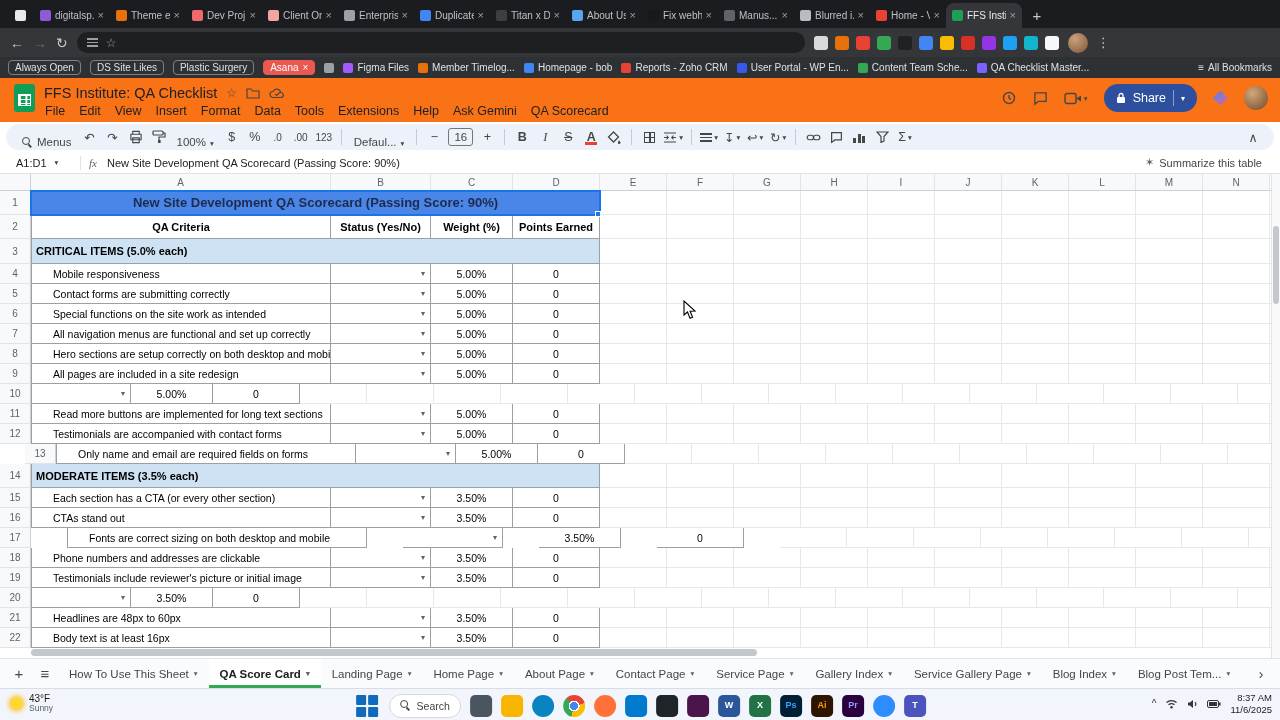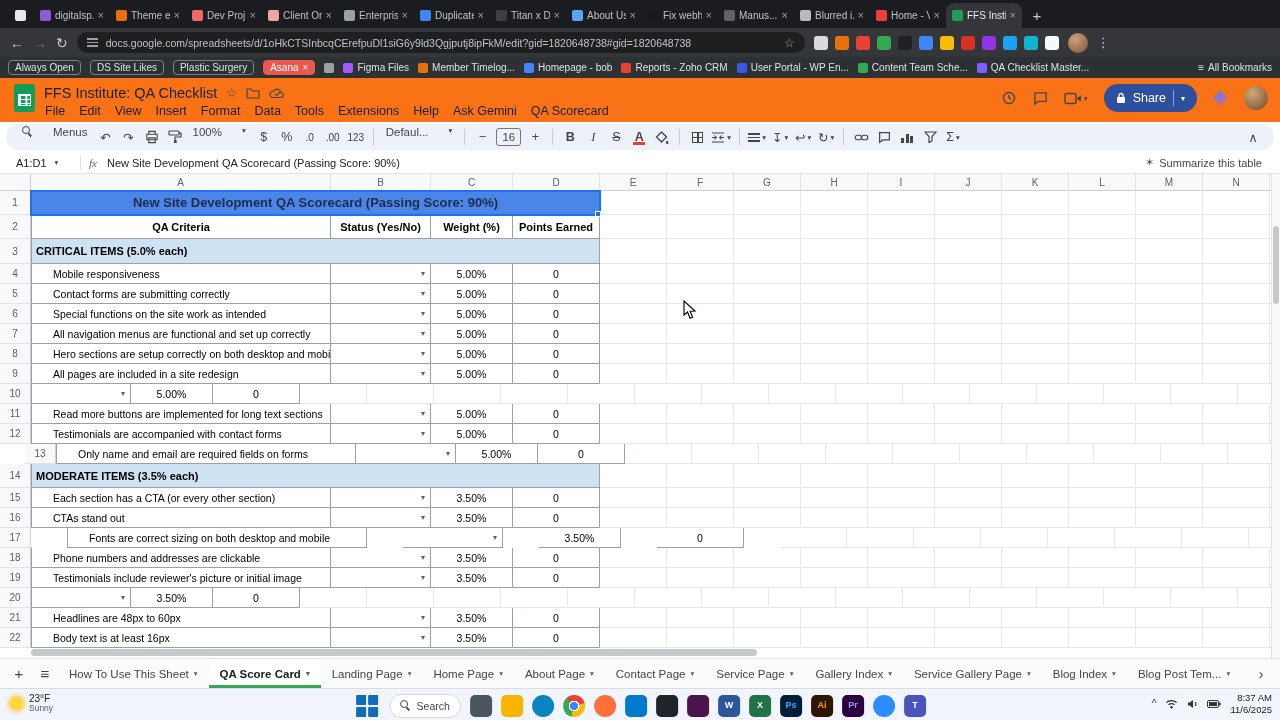--- a/index.html
+++ b/index.html
@@ -53,21 +53,21 @@
 .mi{font-size:12.5px;color:#202124;padding:2px 7px;border-radius:4px}
 .hdr-right{position:absolute;right:12px;top:6px;display:flex;align-items:center;gap:16px}
 .share{display:flex;align-items:center;gap:7px;background:#2d4f9e;color:#fff;border:none;border-radius:16px;height:28px;padding:0 12px;font-size:12.5px;font-family:"Liberation Sans",sans-serif}
 .share .sdiv{width:1px;height:16px;background:rgba(255,255,255,.45)}
 .share .crt{font-size:8px}
 .diamond{width:15px;height:15px;background:linear-gradient(135deg,#4285f4,#9b72cb,#d96570);clip-path:polygon(50% 0,100% 50%,50% 100%,0 50%)}
 .avatar{width:24px;height:24px;border-radius:50%;background:radial-gradient(circle at 35% 30%,#d3a878,#6e4a2c)}
 
 
 .toolbar{position:absolute;top:124px;left:6px;right:6px;height:26px;background:#edf2fa;border-radius:13px;display:flex;align-items:center;padding:0 10px;gap:1px;color:#444746}
-.tbtn{display:flex;align-items:flex-start;gap:20px;font-size:11.5px;padding:0 6px;height:22px;border-radius:4px}
+.tbtn{display:flex;align-items:flex-end;gap:4px;font-size:11.5px;padding:0 6px;height:22px;border-radius:4px}
 .tbi{min-width:22px;height:22px;display:inline-flex;align-items:center;justify-content:center;border-radius:4px;font-size:12.5px;padding:0 2px}
 .tbi.sm{font-size:10px}
 .tbi.wide{gap:2px}
 .tbi.b{font-weight:bold}
 .tbi.i{font-style:italic;font-family:"Liberation Serif",serif}
 .tbi.st{text-decoration:line-through}
 .tc{position:relative;font-weight:bold}
 .tc::after{content:"";position:absolute;left:5px;right:5px;bottom:3px;height:3px;background:#e94235}
 .crt{font-size:7.5px;color:#444746}
 .tdiv{width:1px;height:16px;background:#c6cad2;margin:0 5px;flex:0 0 auto}
@@ -229,21 +229,20 @@
       </div>
       <span class="newtab">+</span>
     </div>
 
   <div class="addressbar">
     <span class="navic">←</span>
     <span class="navic dim">→</span>
     <span class="navic">↻</span>
     <span class="urlpill">
       <span class="tune"></span>
-      <span class="t">docs.google.com/spreadsheets/d/1oHkCTSInbcqCErefpuDl1siG6y9ld3Qgjputj8ipFkM/edit?gid=1820648738#gid=1820648738</span>
       <span class="star">☆</span>
     </span>
     <span class="exts">
         <span class="extic" style="background: rgb(216, 218, 222);"></span>
         <span class="extic" style="background: rgb(232, 113, 10);"></span>
         <span class="extic" style="background: rgb(233, 66, 53);"></span>
         <span class="extic" style="background: rgb(52, 168, 83);"></span>
         <span class="extic" style="background: rgb(32, 33, 36);"></span>
         <span class="extic" style="background: rgb(66, 133, 244);"></span>
         <span class="extic" style="background: rgb(251, 188, 4);"></span>
@@ -750,21 +749,21 @@
           <span class="stc">▾</span>
         </div>
       </div>
     <span class="sbic nav">›</span>
   </div>
 
   <div class="taskbar">
     <div class="weather">
       <span class="sun"></span>
       <span class="wtxt">
-        <span class="wt">23°F</span>
+        <span class="wt">43°F</span>
         <span class="wd">Sunny</span>
       </span>
     </div>
     <div class="tb-center">
       <span class="start">
           <i></i>
           <i></i>
           <i></i>
           <i></i>
         </span>

